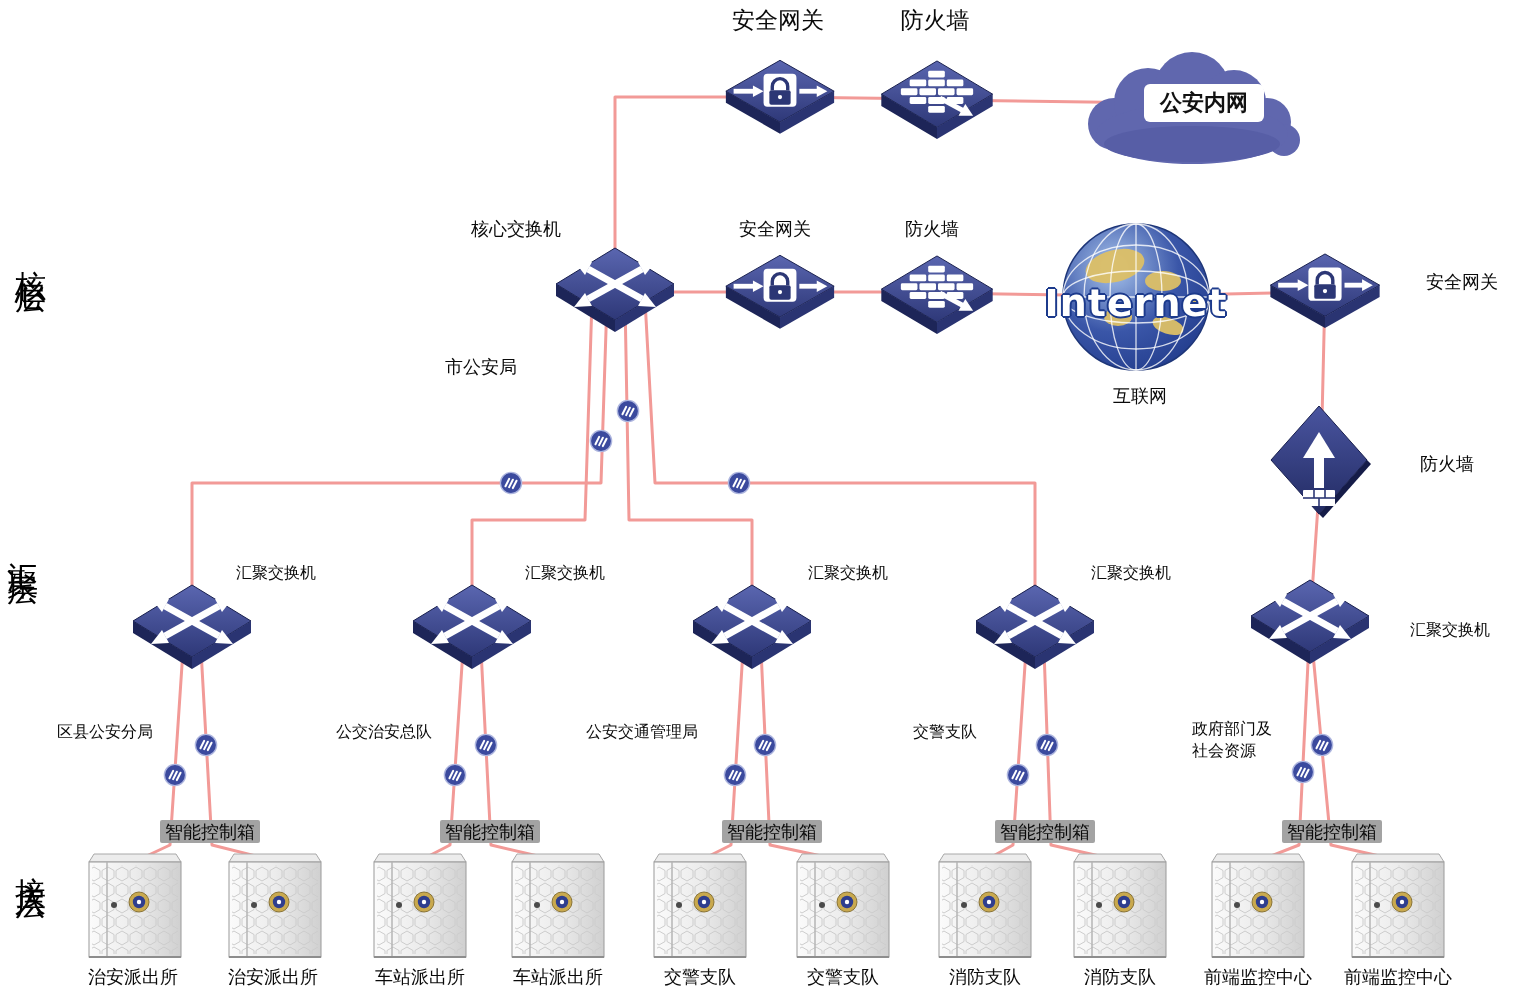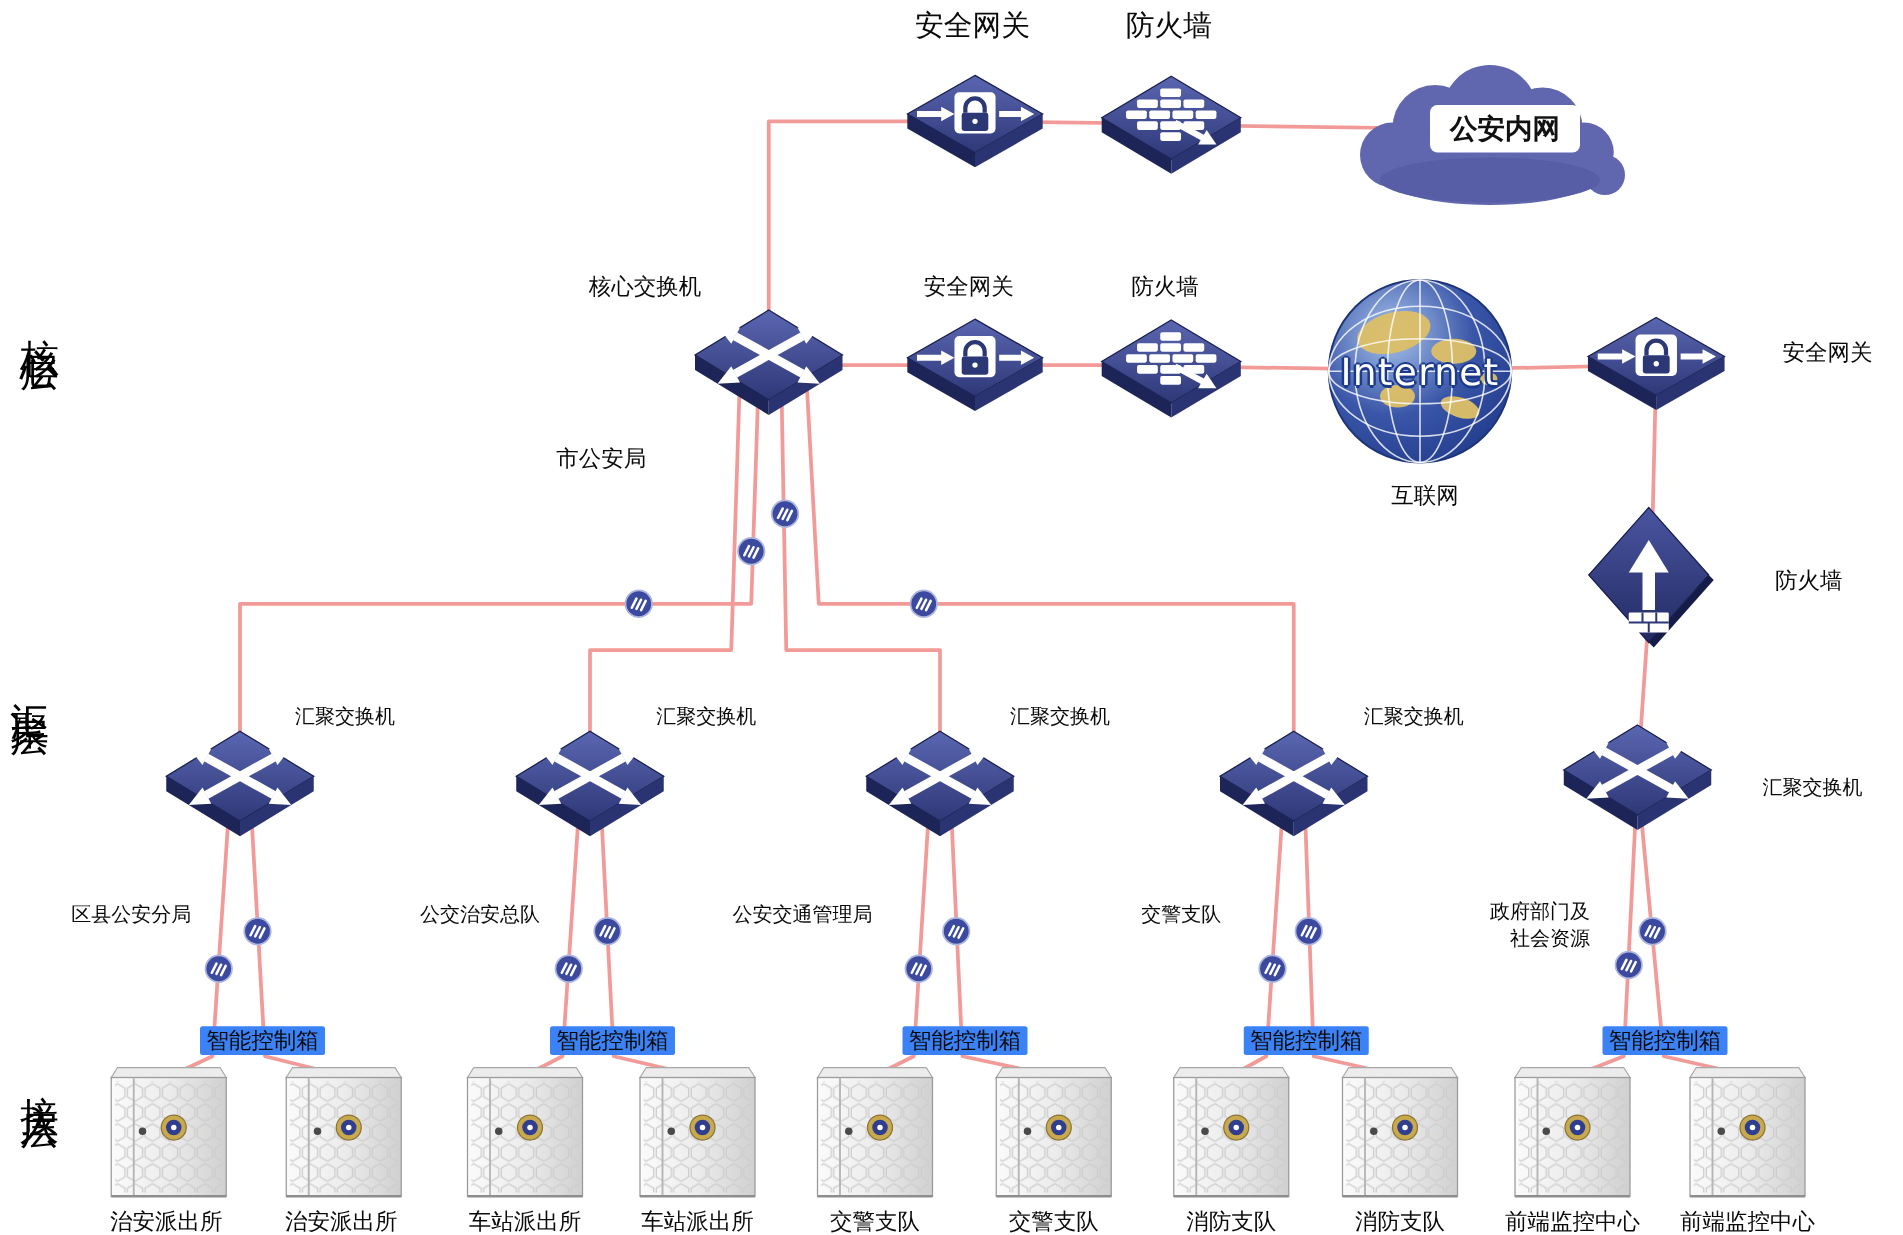--- a/index.html
+++ b/index.html
@@ -8,23 +8,23 @@
   .wires{position:absolute;left:0;top:0}
   .wires polyline{fill:none;stroke:#f29a97;stroke-width:3;stroke-linejoin:round;stroke-linecap:round}
   .dev{position:absolute}
   .lbl{position:absolute;transform:translateX(-50%);white-space:nowrap;font-weight:400;color:#0a0a0a}
   .fs23{font-size:23px}
   .fs22{font-size:18px}
   .fs20{font-size:16px}
   .fs18{font-size:18px}
   .layer-lbl{position:absolute;writing-mode:vertical-rl;text-orientation:upright;
              font-size:31px;letter-spacing:7px;color:#000;font-weight:500}
-  .boxlbl{background:#3b82f6;padding:1px 5px;border-radius:2px}
-  .org2{white-space:pre-line;text-align:right;line-height:1.35}
-  .globe-text{position:absolute;transform:translateX(-50%);font-size:30px;font-weight:400;color:#fff;
+  .boxlbl{background:#a3a3a3;padding:1px 5px;border-radius:2px}
+  .org2{white-space:pre-line;text-align:left;line-height:1.35}
+  .globe-text{position:absolute;transform:translateX(-50%);font-size:38px;font-weight:700;color:#fff;
     letter-spacing:1px;
     text-shadow:-2px 0 0 #1c3a8c,2px 0 0 #1c3a8c,0 -2px 0 #1c3a8c,0 2px 0 #1c3a8c,
                 -1px -1px 0 #1c3a8c,1px 1px 0 #1c3a8c,-1px 1px 0 #1c3a8c,1px -1px 0 #1c3a8c}
   .cloud-lbl{position:absolute;background:#fff;border-radius:6px;display:flex;align-items:center;
              justify-content:center;font-size:22px;font-weight:700;color:#111}
 </style>
 </head>
 <body>
 
 <svg width="0" height="0" style="position:absolute" aria-hidden="true">

